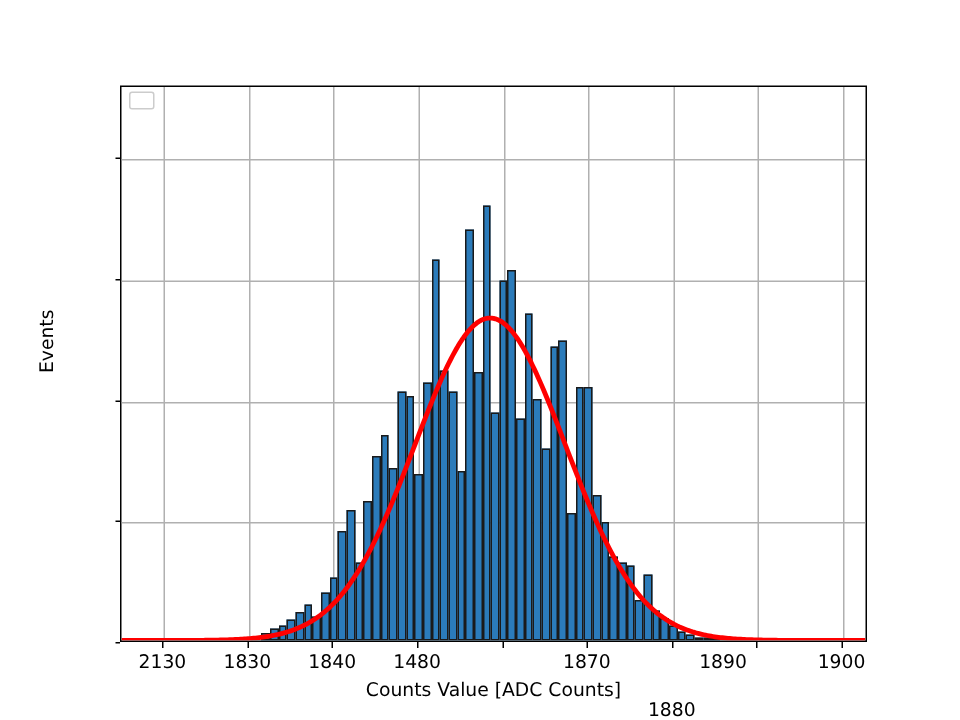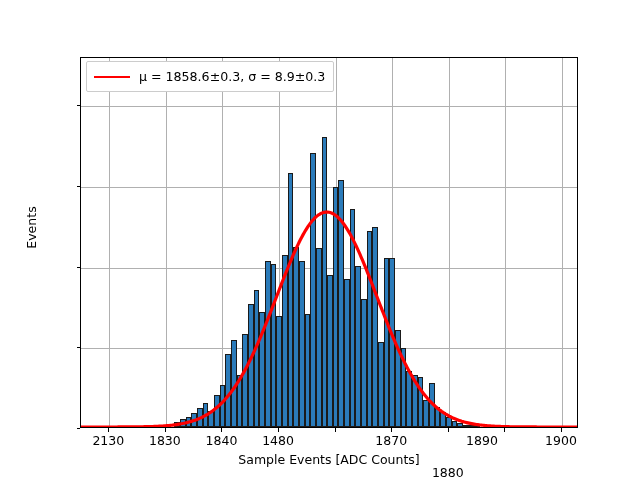--- a/index.html
+++ b/index.html
@@ -265,25 +265,19 @@
       <div class="tick-label-x" style="left: 482px;">1890</div>
       <div class="tick-x" style="left: 561.023px; top: 428px;"></div>
       <div class="tick-label-x" style="left: 561.023px;">1900</div>
       <div class="tick-y" style="left: 76.5px; top: 428px;"></div>
       <div class="tick-y" style="left: 76.5px; top: 347.348px;"></div>
       <div class="tick-y" style="left: 76.5px; top: 266.696px;"></div>
       <div class="tick-y" style="left: 76.5px; top: 186.043px;"></div>
       <div class="tick-y" style="left: 76.5px; top: 105.391px;"></div>
     </div>
 
-  <div id="xlabel">Sample Events [ADC Counts]</div>
+  <div id="xlabel">Counts Value [ADC Counts]</div>
   <div id="ylabel">Events</div>
 
   <div id="legend">
-    <div class="legend-row">
-      <span class="legend-marker">
-        <span class="legend-line"></span>
-      </span>
-      <span class="legend-label">μ = 1858.6±0.3, σ = 8.9±0.3</span>
-    </div>
   </div>
 
 </div>
 
 </body></html>

